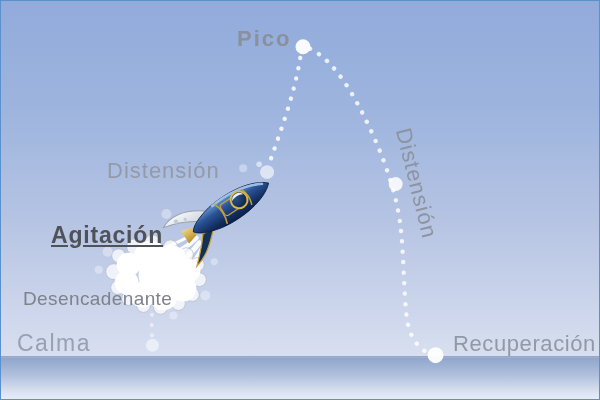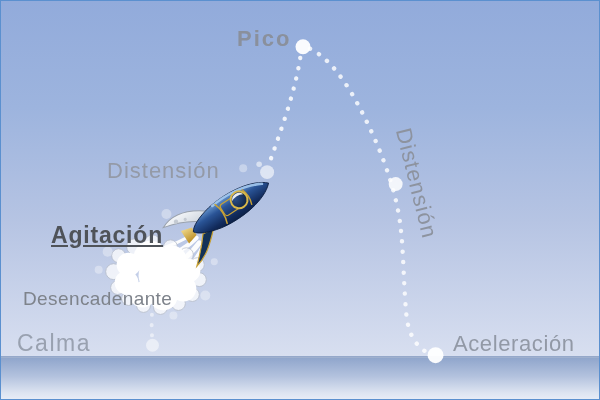--- a/index.html
+++ b/index.html
@@ -148,15 +148,15 @@
       </g>
     </g>
   </svg>
 
   <span class="lbl lbl-calma">Calma</span>
   <span class="lbl lbl-desencadenante">Desencadenante</span>
   <span class="lbl lbl-agitacion">Agitación</span>
   <span class="lbl lbl-aceleracion">Distensión</span>
   <span class="lbl lbl-pico">Pico</span>
   <span class="lbl lbl-distension">Distensión</span>
-  <span class="lbl lbl-recuperacion">Aceleración</span>
+  <span class="lbl lbl-recuperacion">Recuperación</span>
 
 </div>
 
 </body></html>

